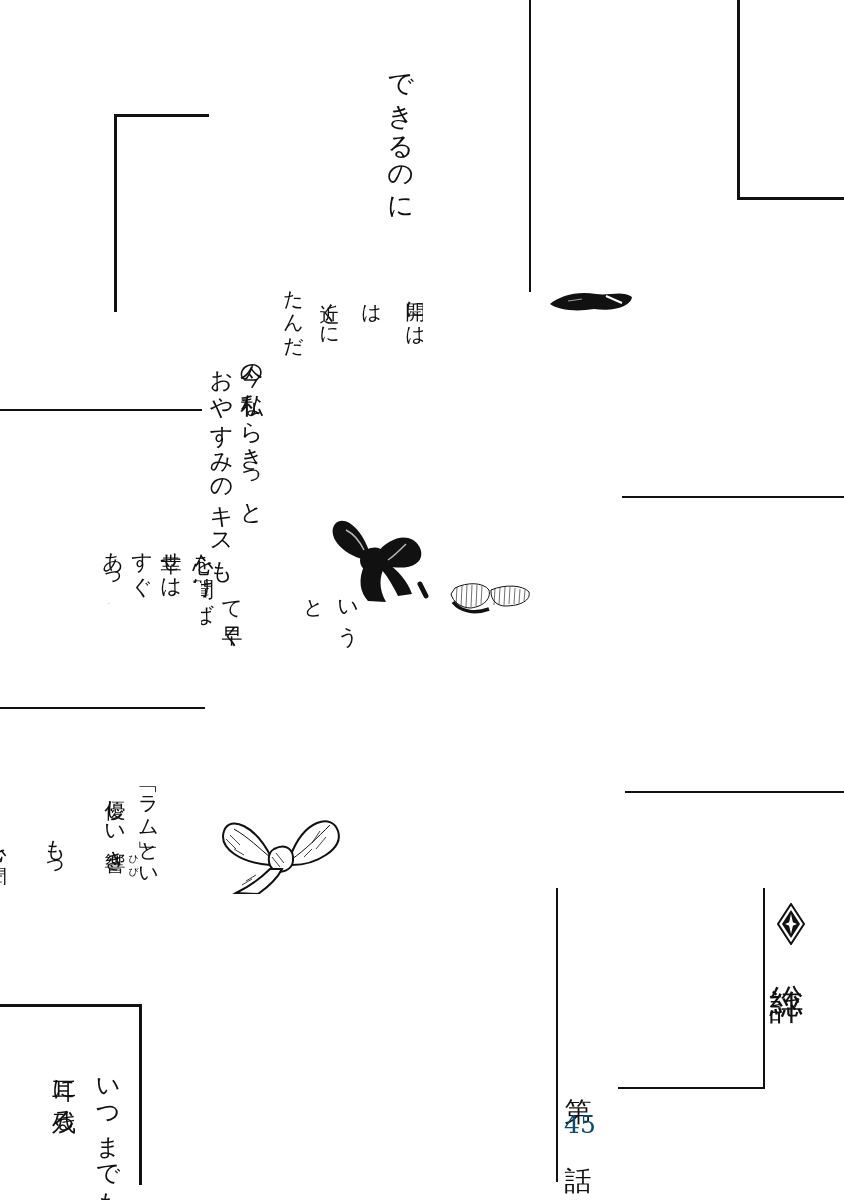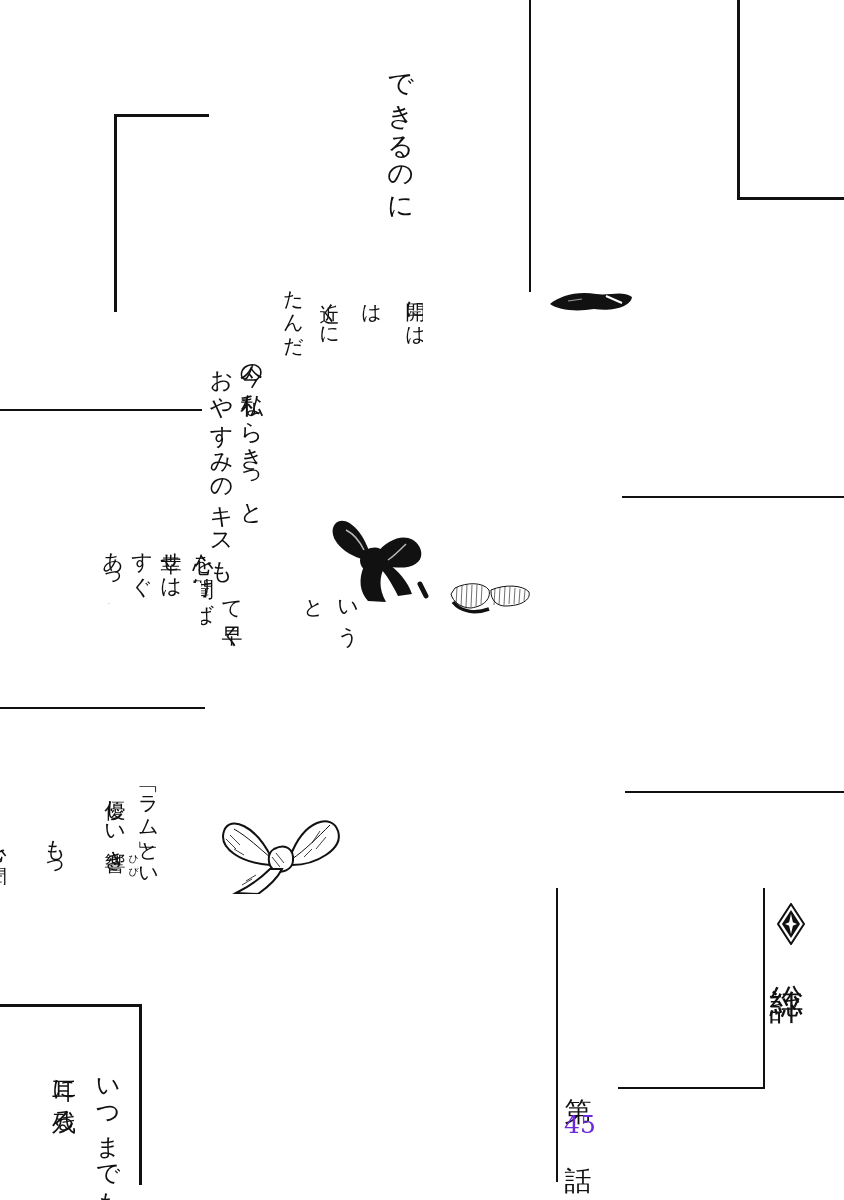--- a/index.html
+++ b/index.html
@@ -15,21 +15,21 @@
     position:absolute;
     writing-mode:vertical-rl;
     text-orientation:mixed;
     line-height:1.0;
     letter-spacing:1px;
     color:#111;
     white-space:nowrap;
   }
   .htext{
     position:absolute;
-    color:#6d28d9;
+    color:#0c4a6e;
     white-space:nowrap;
     text-align:center;
   }
   .serif{font-family:"DejaVu Serif", serif;}
   .line{position:absolute;background:#111;}
   .mask{position:absolute;background:#ffffff;}
   svg{position:absolute;display:block;}
 </style>
 </head>
 <body>

